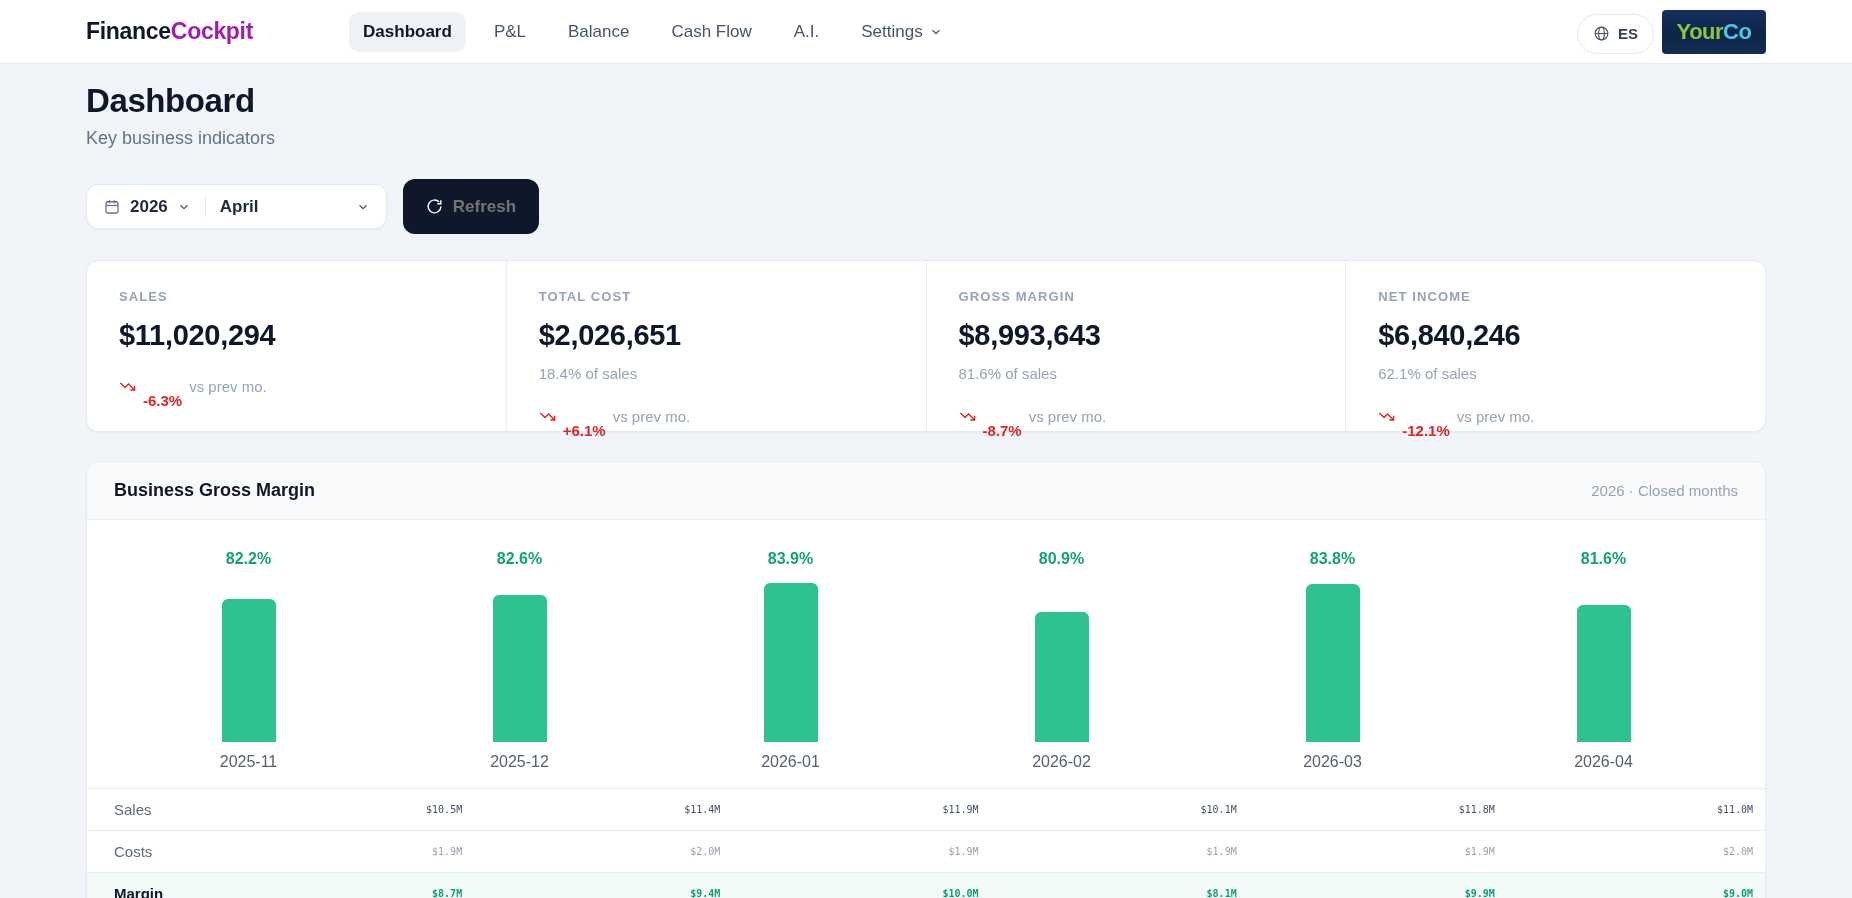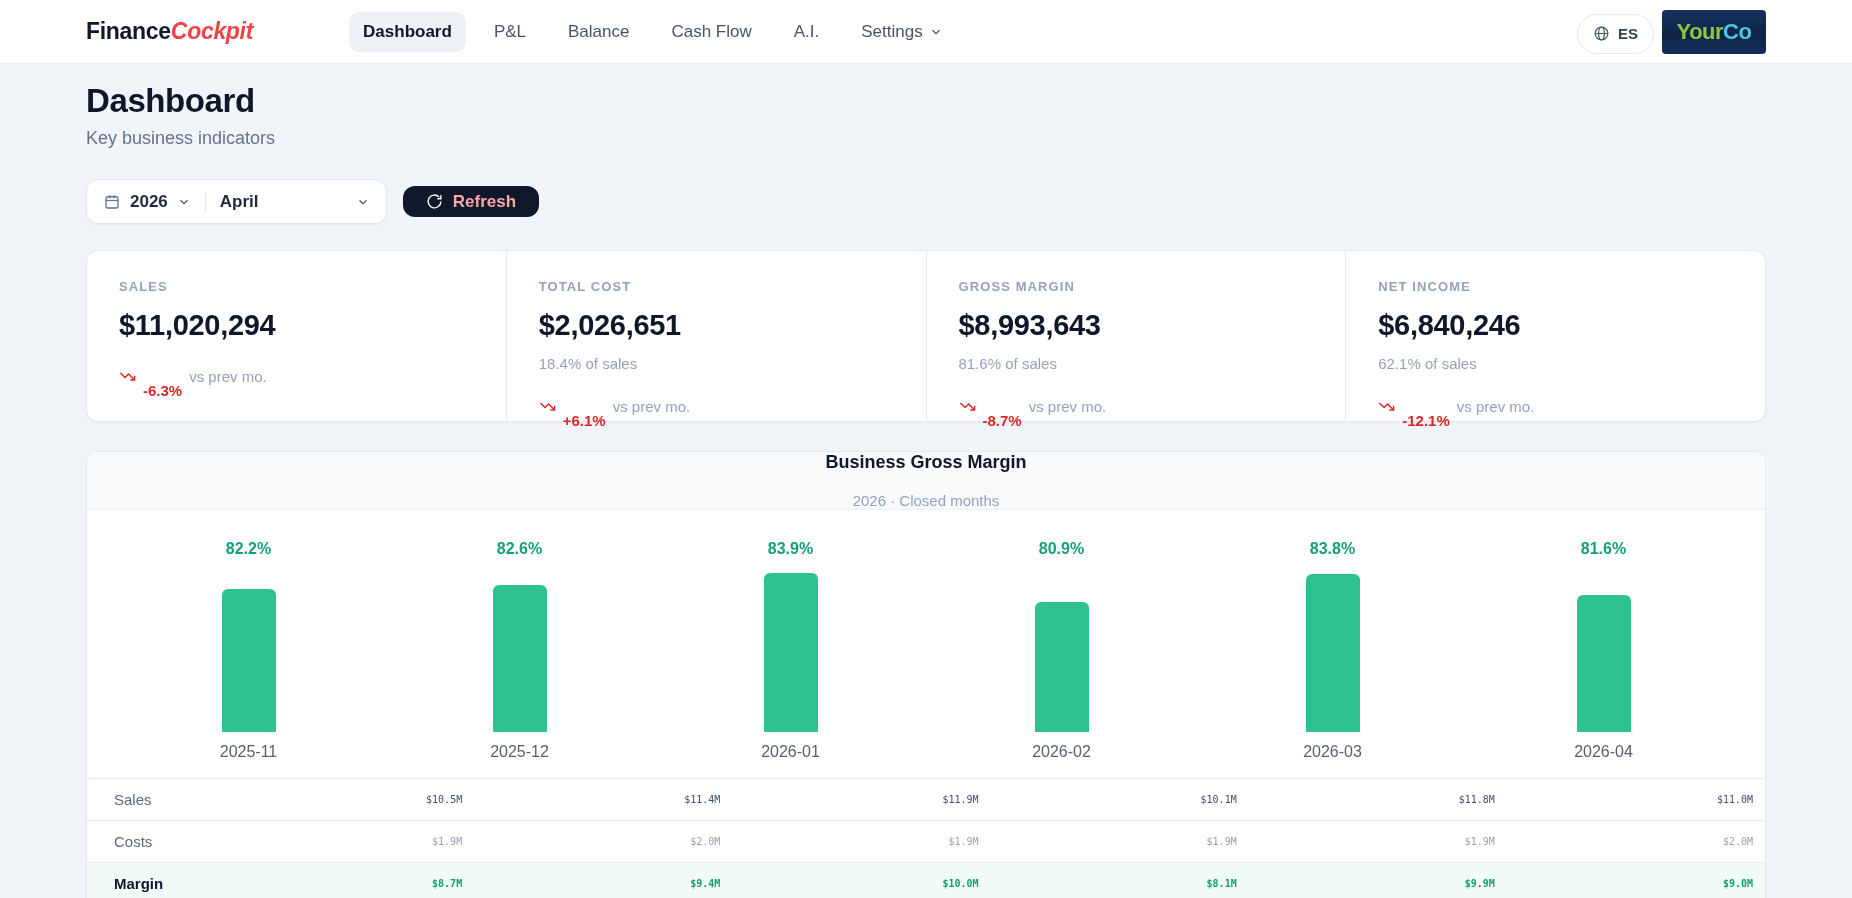--- a/index.html
+++ b/index.html
@@ -8,21 +8,21 @@
     font-family:"Liberation Sans", sans-serif;
     background:#f1f5f9;
     color:#0f172a;
   }
   
   .topbar {
     height:64px; background:#ffffff; border-bottom:1px solid #e7ecf2;
     display:flex; align-items:center; padding:0 86px;
   }
   .brand { font-size:23px; font-weight:800; letter-spacing:-0.3px; white-space:nowrap; }
-  .brand .accent { color:#ef4444;font-style:italic; }
+  .brand .accent { color:#a21caf; }
   .nav { display:flex; align-items:center; gap:14px; margin-left:96px; flex:1; }
   .nav-item {
     font-size:17px; font-weight:500; color:#475569; padding:10px 14px;
     border-radius:10px; cursor:pointer; display:flex; align-items:center; gap:6px; white-space:nowrap;
   }
   .nav-item.active { background:#eef2f6; color:#0f172a; font-weight:700; }
   .chev { width:14px; height:14px; stroke:#475569; stroke-width:2; fill:none; }
   .top-right { display:flex; align-items:flex-end; gap:8px; }
   .lang-btn {
     display:flex; align-items:center; gap:8px; height:40px; padding:0 15px;
@@ -46,22 +46,22 @@
   .select-group {
     display:flex; align-items:center; background:#fff; border:1px solid #e2e8f0;
     border-radius:12px; height:45px; padding:0 16px; box-shadow:0 1px 2px rgba(15,23,42,0.04);
   }
   .select { display:flex; align-items:center; gap:9px; font-size:17px; font-weight:600; color:#1e293b; cursor:pointer; }
   .select svg.cal { width:18px; height:18px; stroke:#64748b; stroke-width:1.7; fill:none; }
   .select svg.chev { stroke:#475569; }
   .vdiv { width:1px; height:20px; background:#e2e8f0; margin:0 14px; }
   .select.month { width:150px; justify-content:space-between; }
   .refresh-btn {
-    display:flex; align-items:center; gap:10px; height:31px; padding:0 23px;
-    background:#0f172a; color:#fca5a5; border:none; border-radius:12px;
+    display:flex; align-items:center; gap:10px; height:55px; padding:0 23px;
+    background:#0f172a; color:#737373; border:none; border-radius:12px;
     font-size:17px; font-weight:700; cursor:pointer; font-family:inherit;
   }
   .refresh-btn svg { width:17px; height:17px; stroke:#fff; stroke-width:2; fill:none; }
   
   .kpi-card {
     margin-top:26px; background:#fff; border:1px solid #e5eaf0; border-radius:12px;
     display:flex; box-shadow:0 1px 2px rgba(15,23,42,0.04); height:172px;
   }
   .kpi { flex:1; padding:28px 32px; }
   .kpi + .kpi { border-left:1px solid #e9edf2; }
@@ -72,21 +72,21 @@
   .kpi-delta svg { width:17px; height:17px; stroke:#dc2626; stroke-width:2; fill:none; }
   .kpi-delta .d-val { color:#dc2626; font-weight:700;margin-top:29px; }
   .kpi-delta .d-suffix { color:#94a3b8; }
   
   .chart-card {
     margin-top:29px; background:#fff; border:1px solid #e5eaf0; border-radius:12px 12px 0 0;
     box-shadow:0 1px 2px rgba(15,23,42,0.04); overflow:hidden;
   }
   .chart-header {
     height:58px; background:#f8fafc; border-bottom:1px solid #edf1f6;
-    display:flex; align-items:center; justify-content:space-between; padding:0 27px;flex-direction:column;
+    display:flex; align-items:center; justify-content:space-between; padding:0 27px;
   }
   .chart-title { font-size:18px; font-weight:700; color:#0f172a; }
   .chart-note { font-size:15px; color:#94a3b8; }
   .plot { padding:30px 26px 0; }
   .bars-row { display:flex; }
   .bar-col { flex:1; display:flex; flex-direction:column; align-items:center; }
   .bar-pct { font-size:16px; font-weight:700; color:#12a178; height:22px; }
   .bar-area { height:170px; display:flex; align-items:flex-end; }
   .bar-rect { width:54px; background:#2ec28e; border-radius:6px 6px 0 0; }
   .bar-month { font-size:16px; color:#566070; margin-top:11px; height:22px; }

